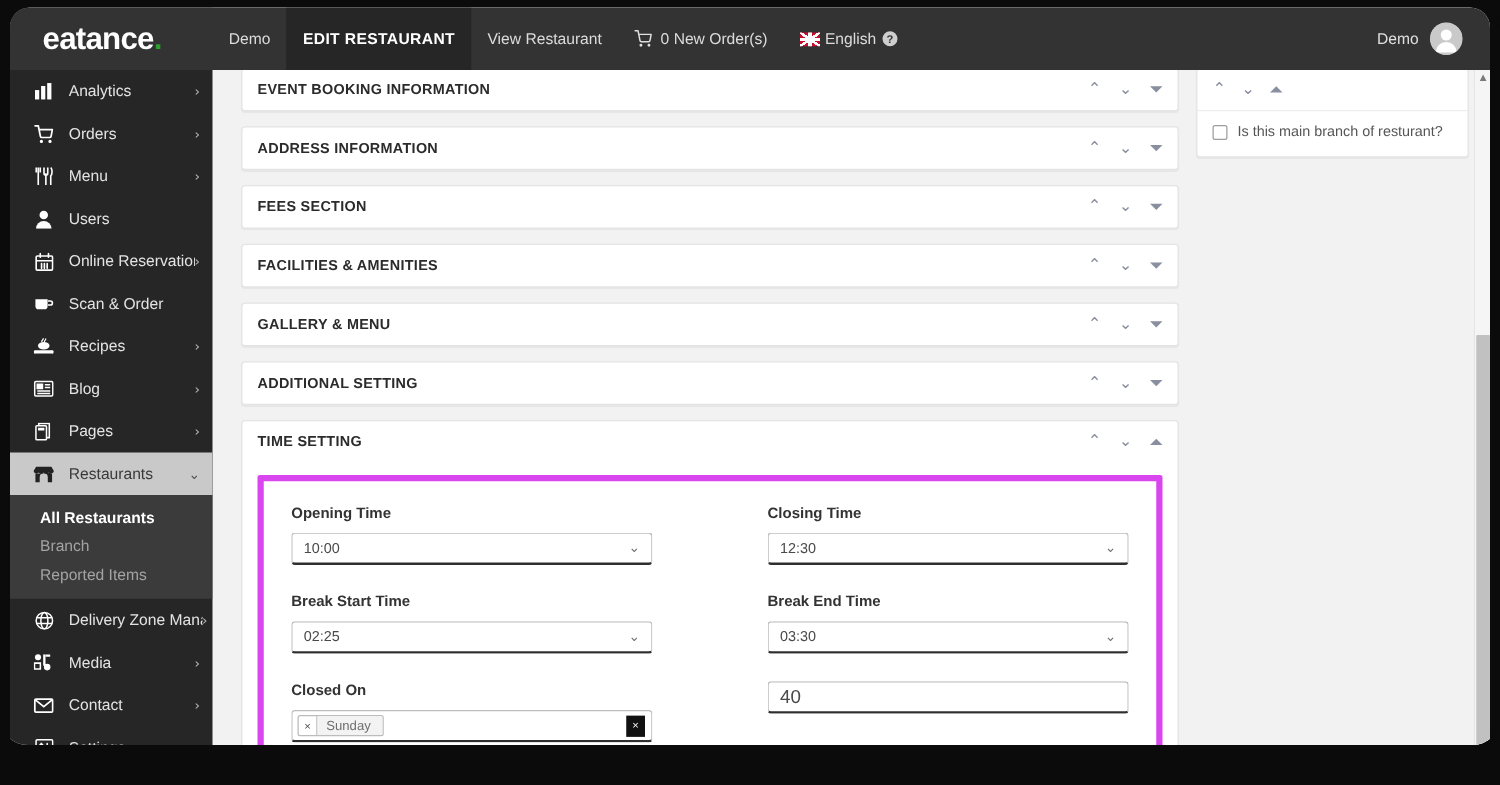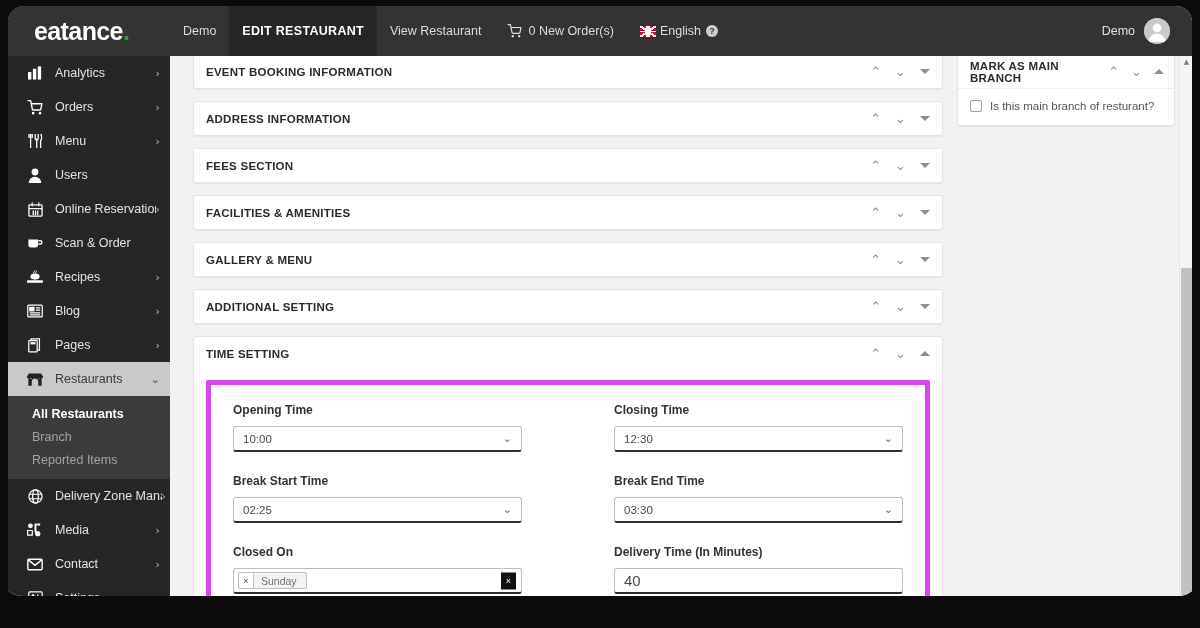--- a/index.html
+++ b/index.html
@@ -713,37 +713,35 @@
                   <div class="multisel">
                     <span class="tag">
                       <span class="x">×</span>
                       <span class="nm">Sunday</span>
                     </span>
                     <span class="clear-all">×</span>
                   </div>
                 </div>
 
                 <div class="field">
-                  <span class="field-label">Delivery Time (In Minutes)</span>
                   <div class="txt">
                     <span>40</span>
                   </div>
                 </div>
 
               </div>
             </div>
           </div>
         </div>
 
       </div>
 
       <div id="col-side">
         <div class="panel">
           <div class="panel-head" style="padding-right:10px;">
-            <span class="panel-title">MARK AS MAIN BRANCH</span>
             <span class="panel-actions" style="gap:12px;">
               <span class="chev">⌃</span>
               <span class="chev">⌄</span>
               <span class="tri up"></span>
             </span>
           </div>
           <div class="side-panel-body">
             <div class="chk-row">
               <span class="chk"></span>
               <span class="chk-label">Is this main branch of resturant?</span>

